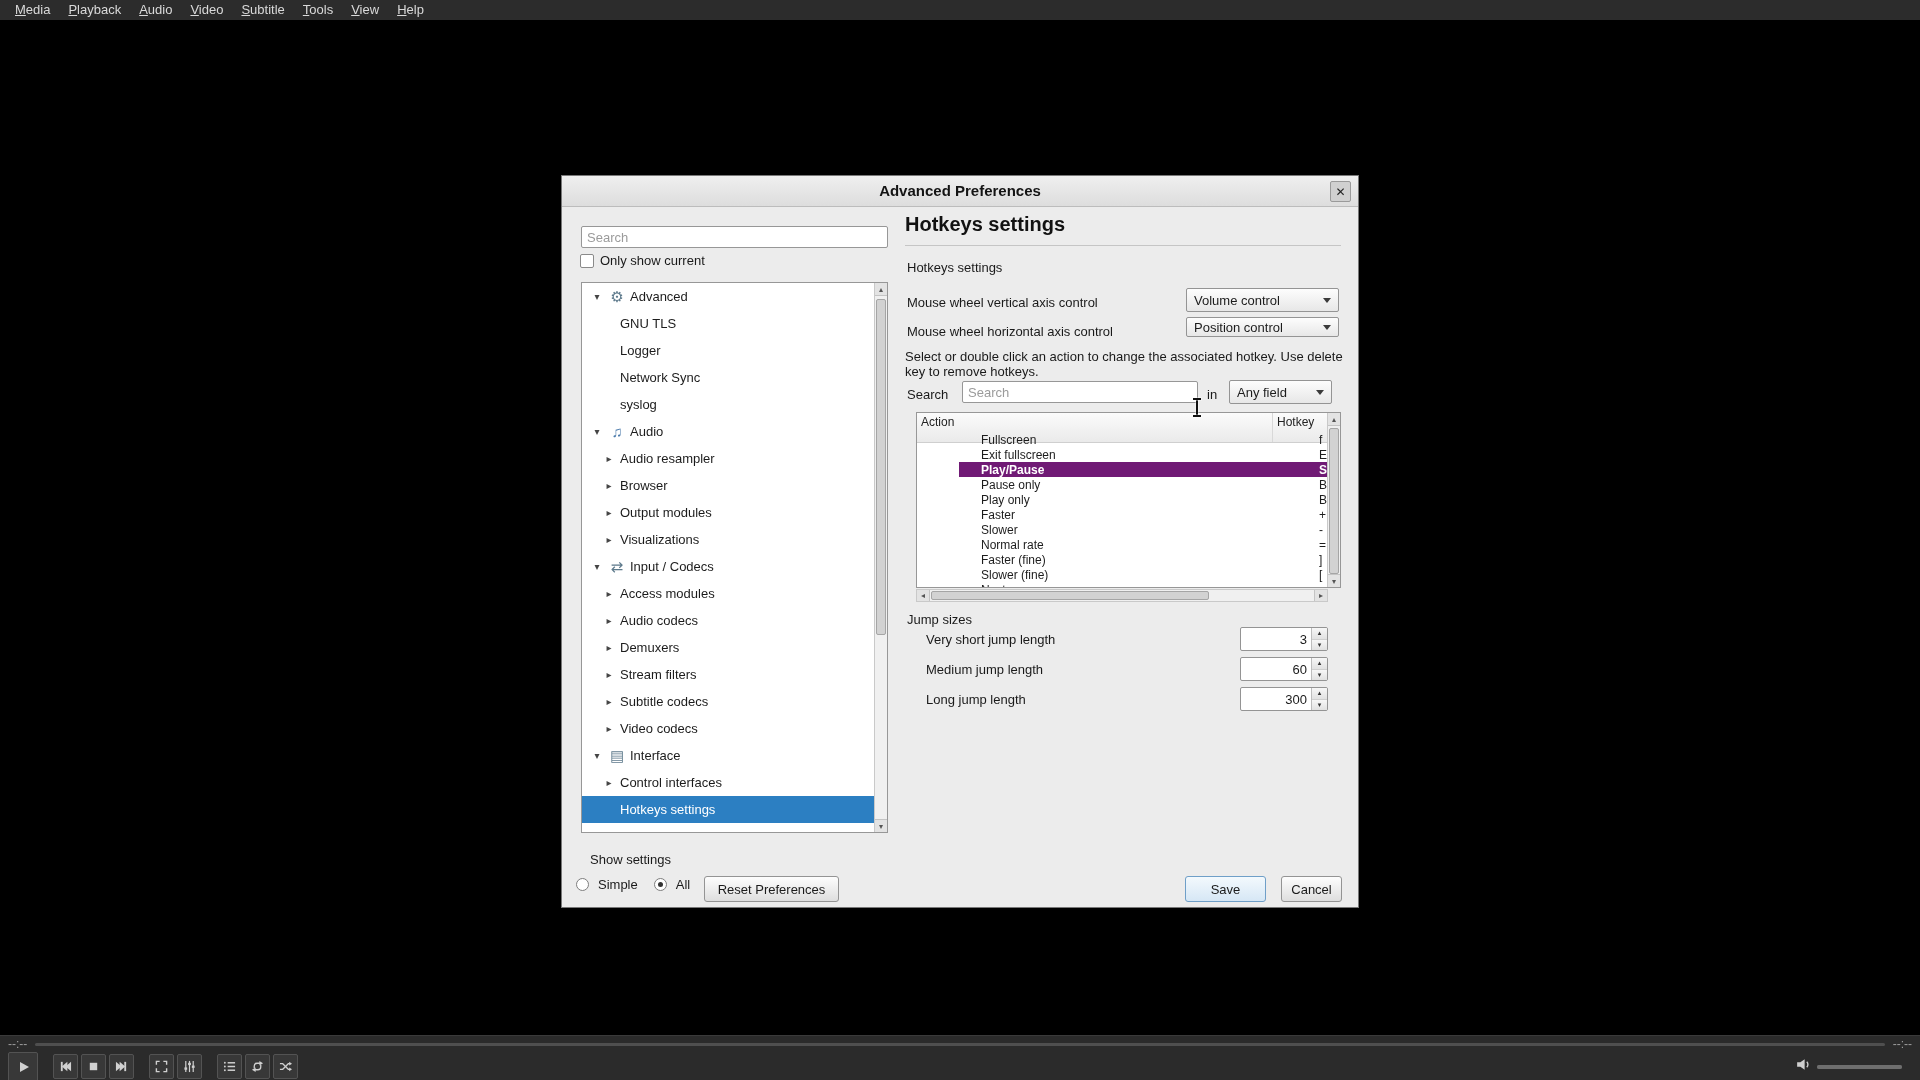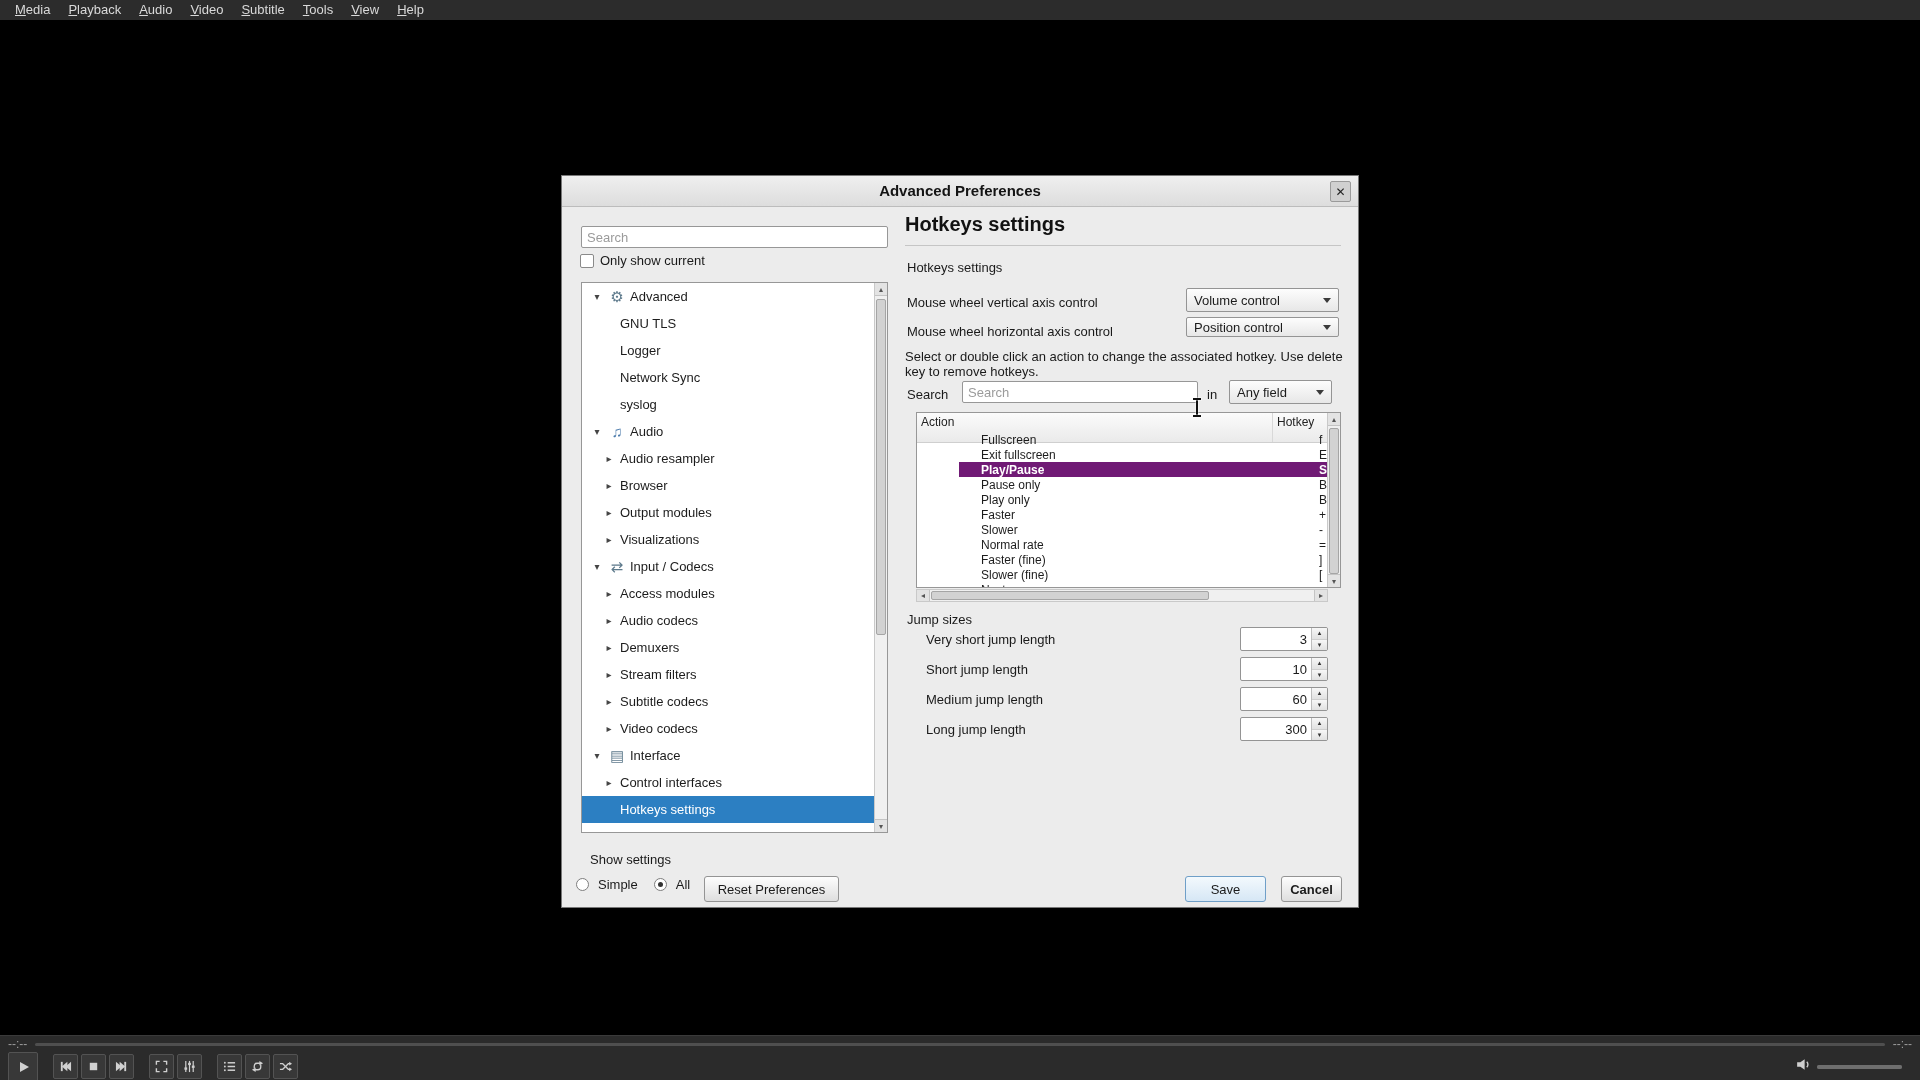--- a/index.html
+++ b/index.html
@@ -50,21 +50,21 @@
   .ls-show{left:28px;top:676px;}
   .radio-row{position:absolute;left:14px;top:701px;display:flex;align-items:center;}
   .radio{width:13px;height:13px;border:1px solid #7e7e7e;border-radius:50%;background:#fff;position:relative;flex:none;}
   .radio.checked::after{content:"";position:absolute;left:3px;top:3px;width:5px;height:5px;border-radius:50%;background:#333;}
   .radio-label{font-size:13px;margin:0 0 0 9px;color:#1a1a1a;}
   .radio-gap{width:16px;}
 
   .btn{position:absolute;display:flex;align-items:center;justify-content:center;background:linear-gradient(#fdfdfd,#dedede);border:1px solid #949494;border-radius:3px;font-size:13px;color:#1b1b1b;font-family:inherit;}
   .btn-reset{left:142px;top:700px;width:135px;height:26px;}
   .btn-save{left:623px;top:700px;width:81px;height:26px;background:linear-gradient(#f3f9fd,#d6e7f5);border-color:#6f9fc8;}
-  .btn-cancel{left:719px;top:700px;width:61px;height:26px;font-weight:bold;}
+  .btn-cancel{left:719px;top:700px;width:61px;height:26px;}
 
   
   .rp-heading{position:absolute;left:343px;top:37px;font-size:20px;font-weight:bold;color:#121212;}
   .rp-sep{position:absolute;left:343px;top:69px;width:436px;border-top:1px solid #c5c5c5;}
   .rp-sub{left:345px;top:84px;}
   .lbl-mw1{left:345px;top:119px;}
   .lbl-mw2{left:345px;top:148px;}
   .combo{position:absolute;display:flex;align-items:center;background:linear-gradient(#fdfdfd,#e7e7e7);border:1px solid #949494;border-radius:2px;font-size:13px;color:#1c1c1c;padding:0 7px;}
   .combo-arrow{margin-left:auto;width:0;height:0;border-left:4px solid transparent;border-right:4px solid transparent;border-top:5px solid #3a3a3a;}
   .cb-mw1{left:624px;top:112px;width:153px;height:24px;}
@@ -350,30 +350,20 @@
         <div class="jump-label">Very short jump length</div>
         <div class="spinbox">
           <input class="spin-input" value="3" style="">
           <div class="spin-btns">
             <div class="spin-up">▴</div>
             <div class="spin-down">▾</div>
           </div>
         </div>
       </div>
       <div class="jump-row">
-        <div class="jump-label">Short jump length</div>
-        <div class="spinbox">
-          <input class="spin-input" value="10" style="">
-          <div class="spin-btns">
-            <div class="spin-up">▴</div>
-            <div class="spin-down">▾</div>
-          </div>
-        </div>
-      </div>
-      <div class="jump-row">
         <div class="jump-label">Medium jump length</div>
         <div class="spinbox">
           <input class="spin-input" value="60" style="">
           <div class="spin-btns">
             <div class="spin-up">▴</div>
             <div class="spin-down">▾</div>
           </div>
         </div>
       </div>
       <div class="jump-row">

